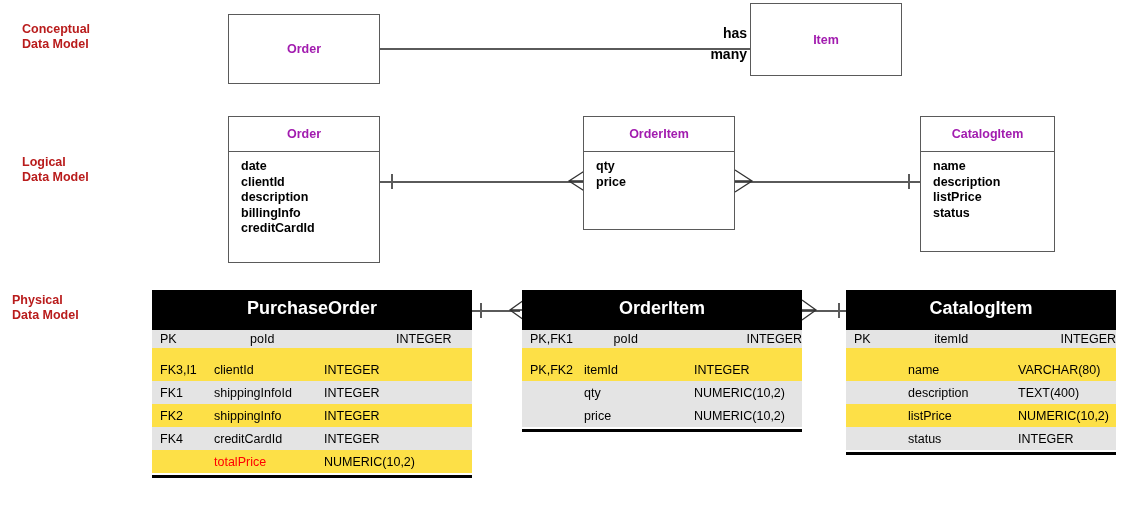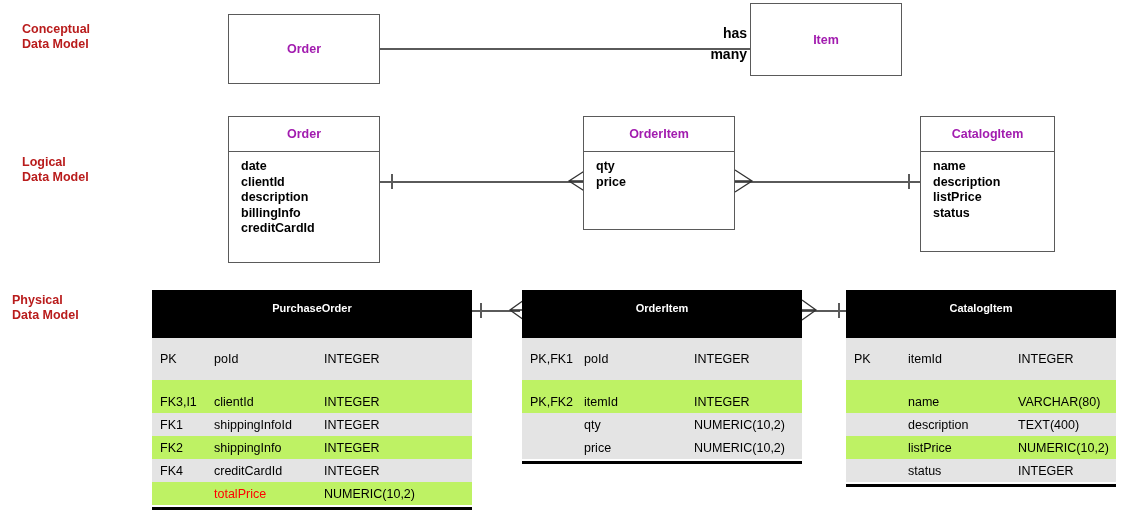--- a/index.html
+++ b/index.html
@@ -82,35 +82,35 @@
   
   .ptable {
     position: absolute;
     box-sizing: border-box;
     background: #ffffff;
   }
   .ptable-header {
     background: #000000;
     color: #ffffff;
     font-weight: bold;
-    font-size: 11px;
+    font-size: 18px;
     text-align: center;
-    height: 48px;
+    height: 40px;
     line-height: 36px;
   }
   .prow {
     display: flex;
     align-items: center;
     font-size: 12.5px;
     height: 23px;
     box-sizing: border-box;
   }
   .prow.shaded { background: #e4e4e4; }
-  .prow.plain  { background: #bef264; }
-  .prow.pk-row { height: 42px; }
+  .prow.plain  { background: #fde047; }
+  .prow.pk-row { height: 18px; gap: 36px; }
   .prow.gap-row { height: 10px; }
   .pk-col  { width: 62px; padding-left: 8px; box-sizing: border-box; }
   .name-col{ width: 110px; box-sizing: border-box; }
   .type-col{ flex: 1; box-sizing: border-box; }
   .accent-name { color: #ff0000; font-weight: normal; }
   .ptable-bottom {
     height: 3px;
     background: #000000;
     margin-top: 2px;
   }

